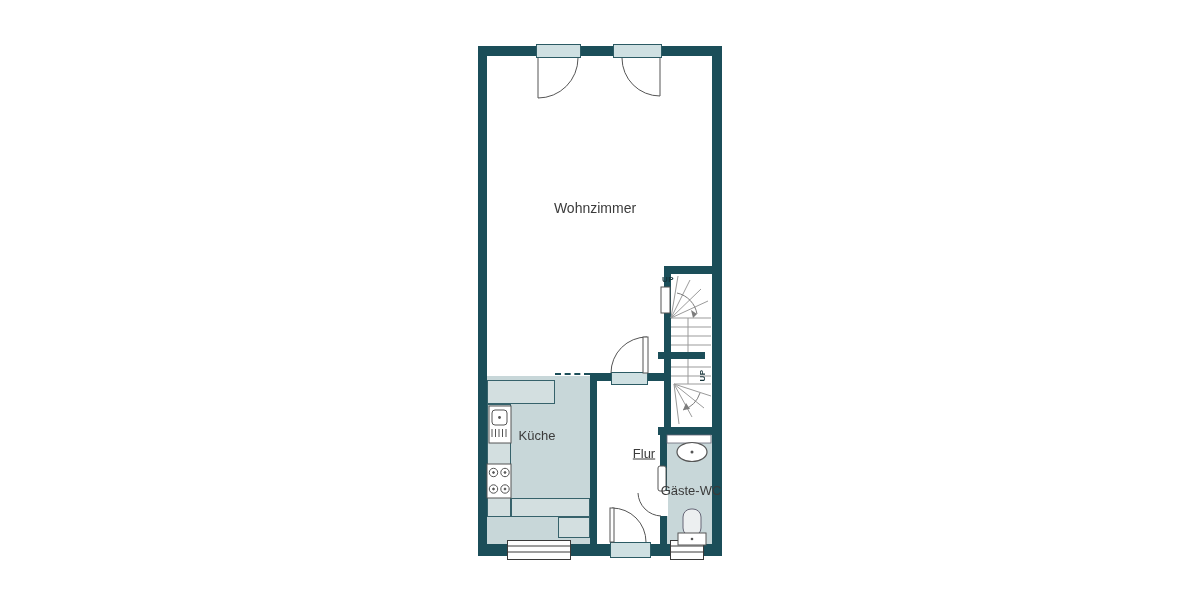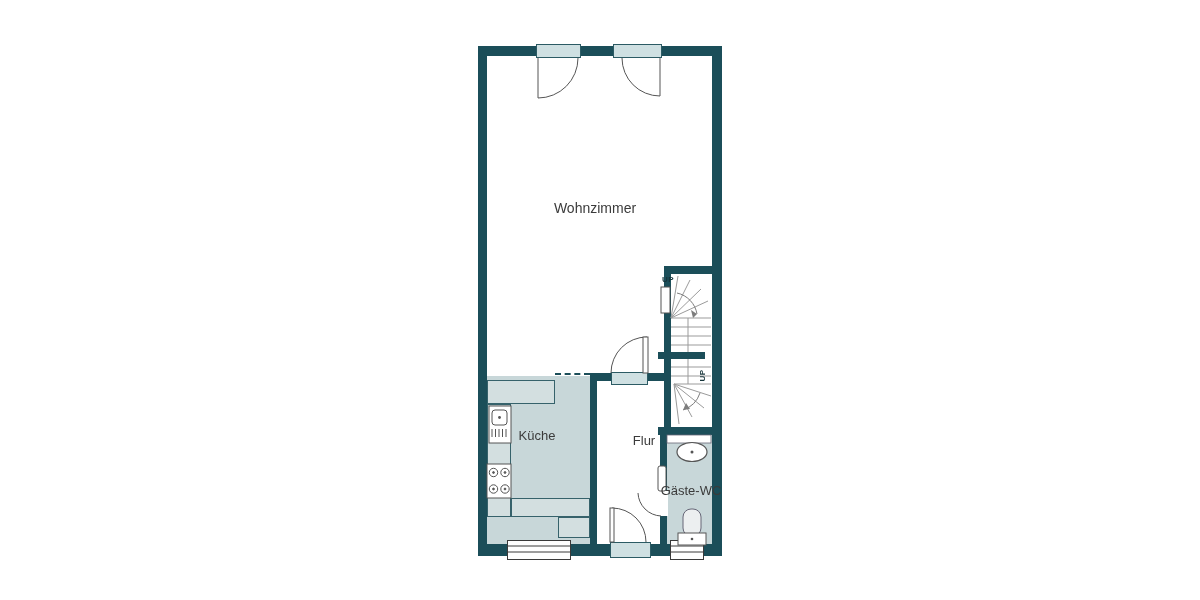--- a/index.html
+++ b/index.html
@@ -155,19 +155,19 @@
 
       <g>
         <rect x="205" y="463" width="18" height="27" rx="8" fill="#eceff0" stroke="#667" stroke-width="1"></rect>
         <rect x="200" y="487" width="28" height="12" fill="#fff" stroke="#555" stroke-width="1"></rect>
         <circle cx="214" cy="493" r="1.3" fill="#555"></circle>
       </g>
     </svg>
 
     <div class="label big-label" style="left:117px;top:162px;">Wohnzimmer</div>
     <div class="label room-label" style="left:59px;top:389px;">Küche</div>
-    <div class="label room-label" style="left:166px;top:394px;">Flur</div>
+    <div class="label room-label" style="left:166px;top:407px;text-decoration:underline;">Flur</div>
     <div class="label room-label" style="left:213px;top:444px;">Gäste-WC</div>
 
     <div class="up-label" style="left:184px;top:229px;">UP</div>
     <div class="up-label" style="left:219px;top:325px;transform:rotate(-90deg);transform-origin:center;">UP</div>
   </div>
 </div>
 
 </body></html>

